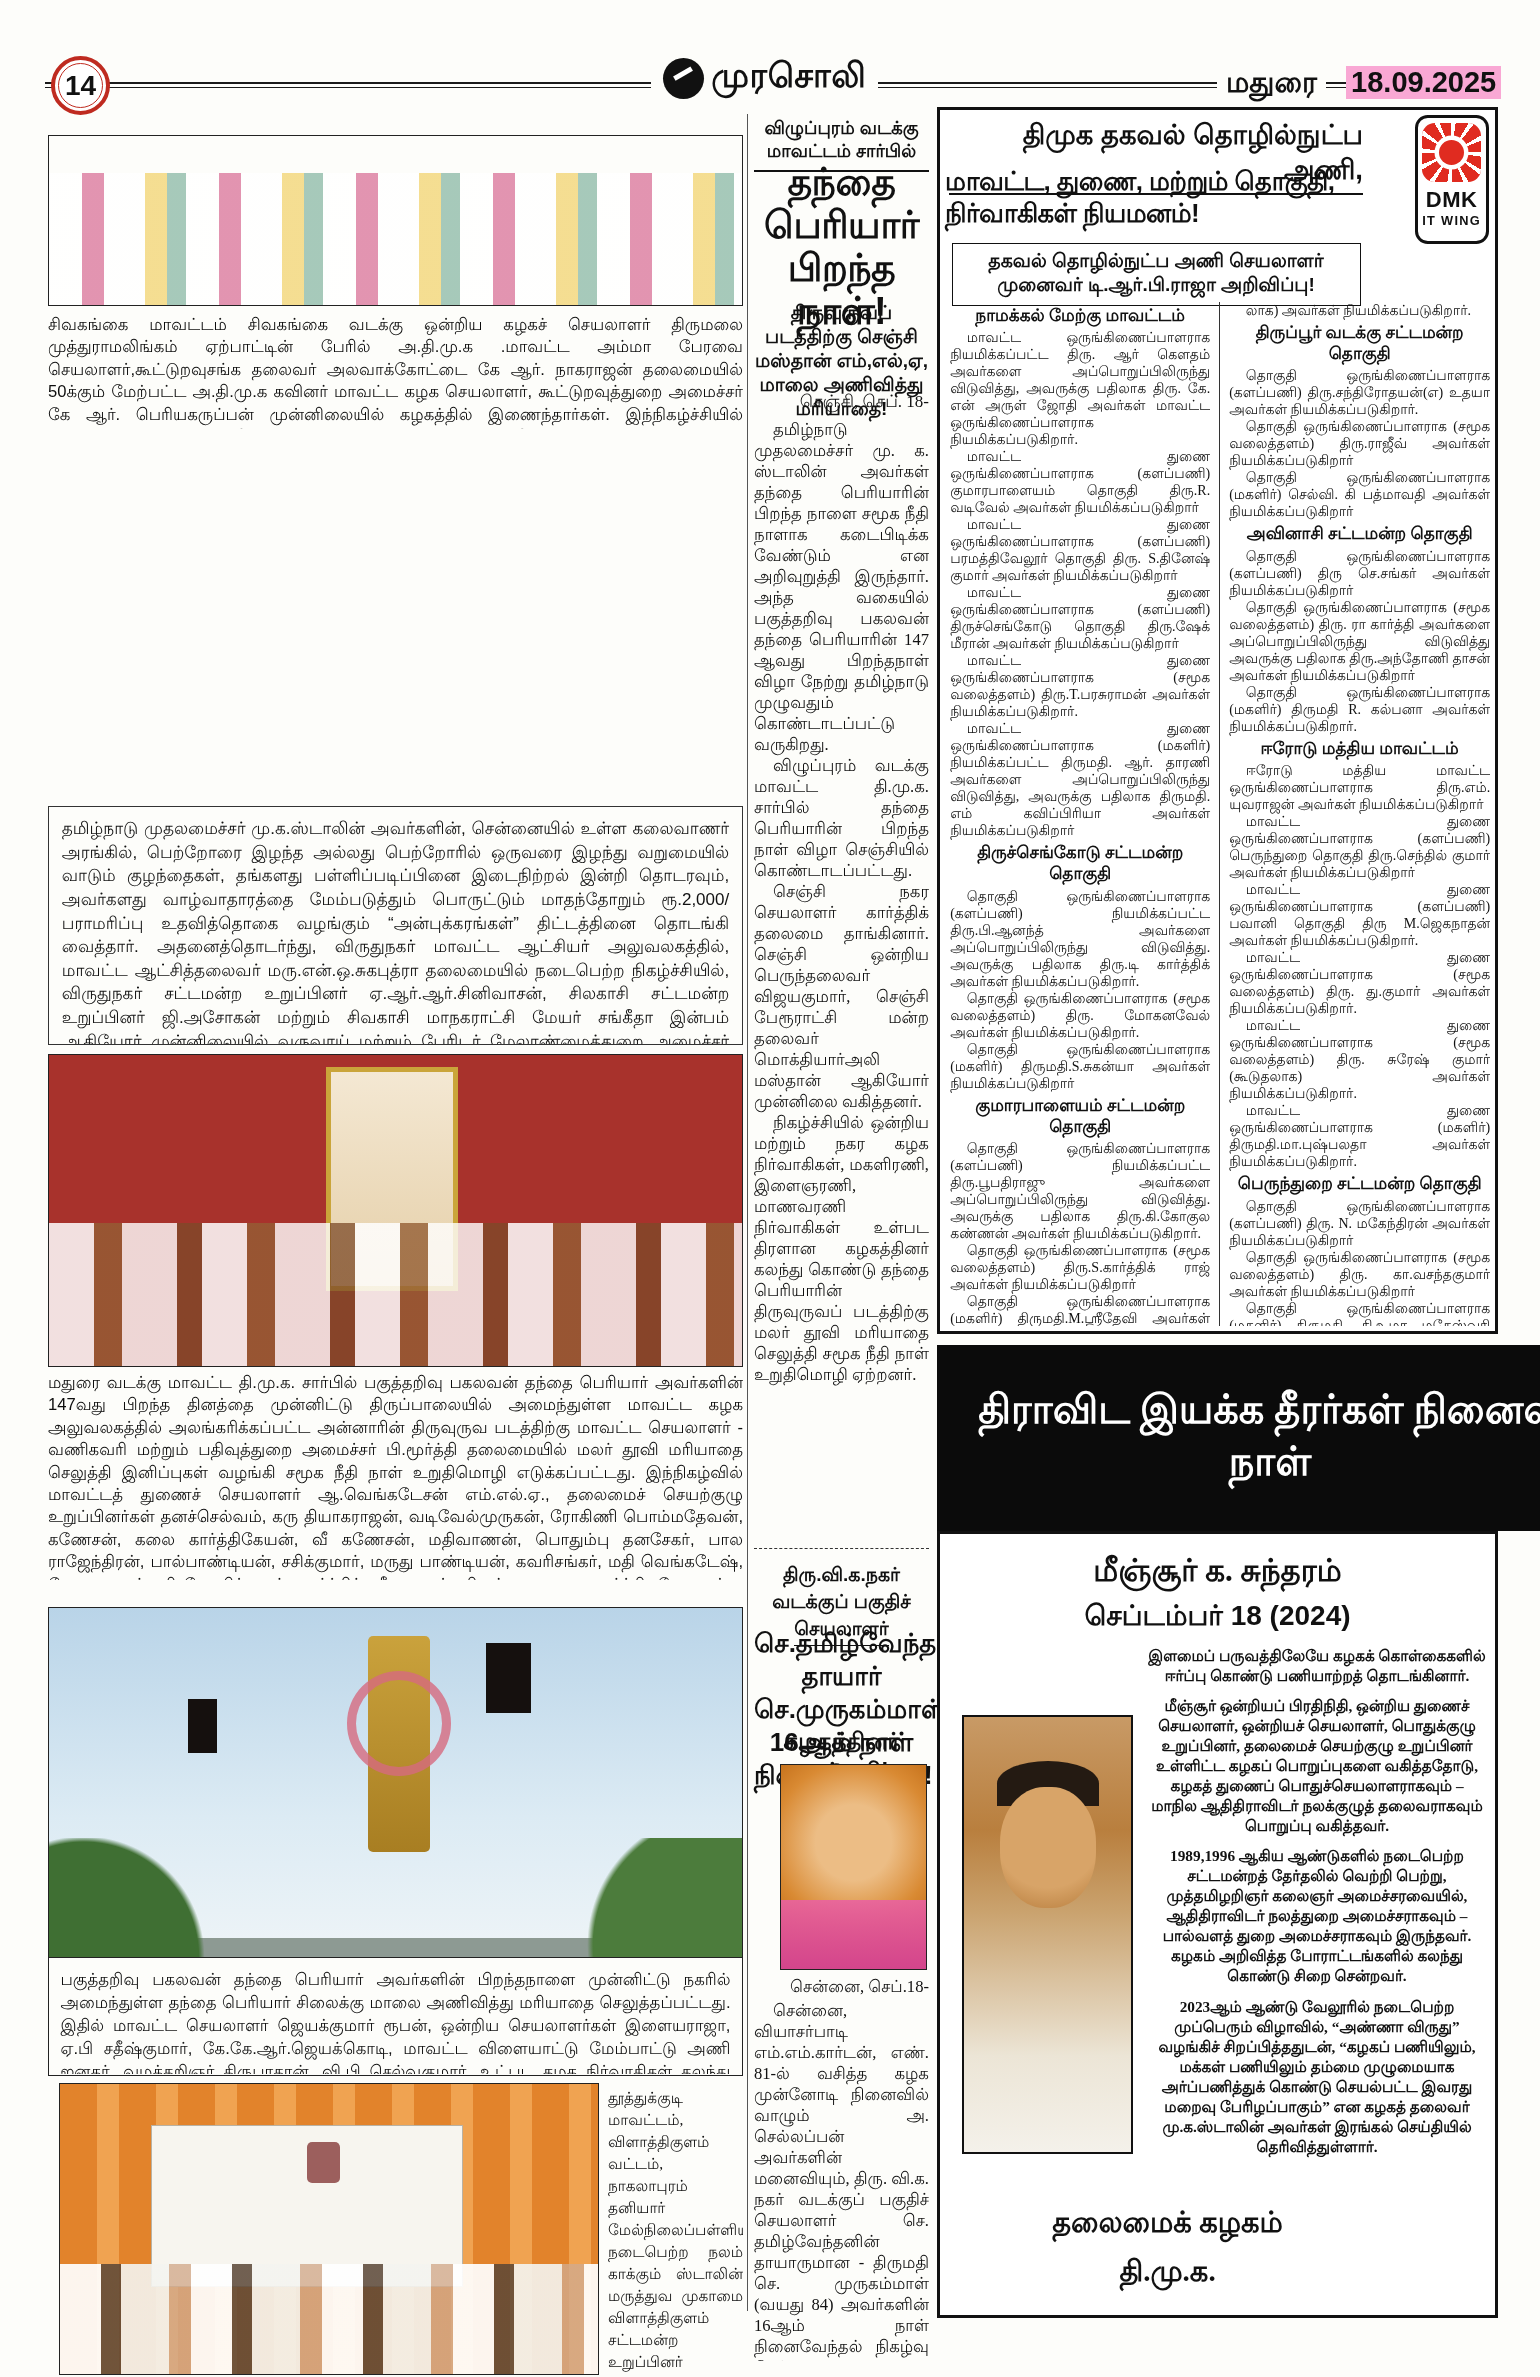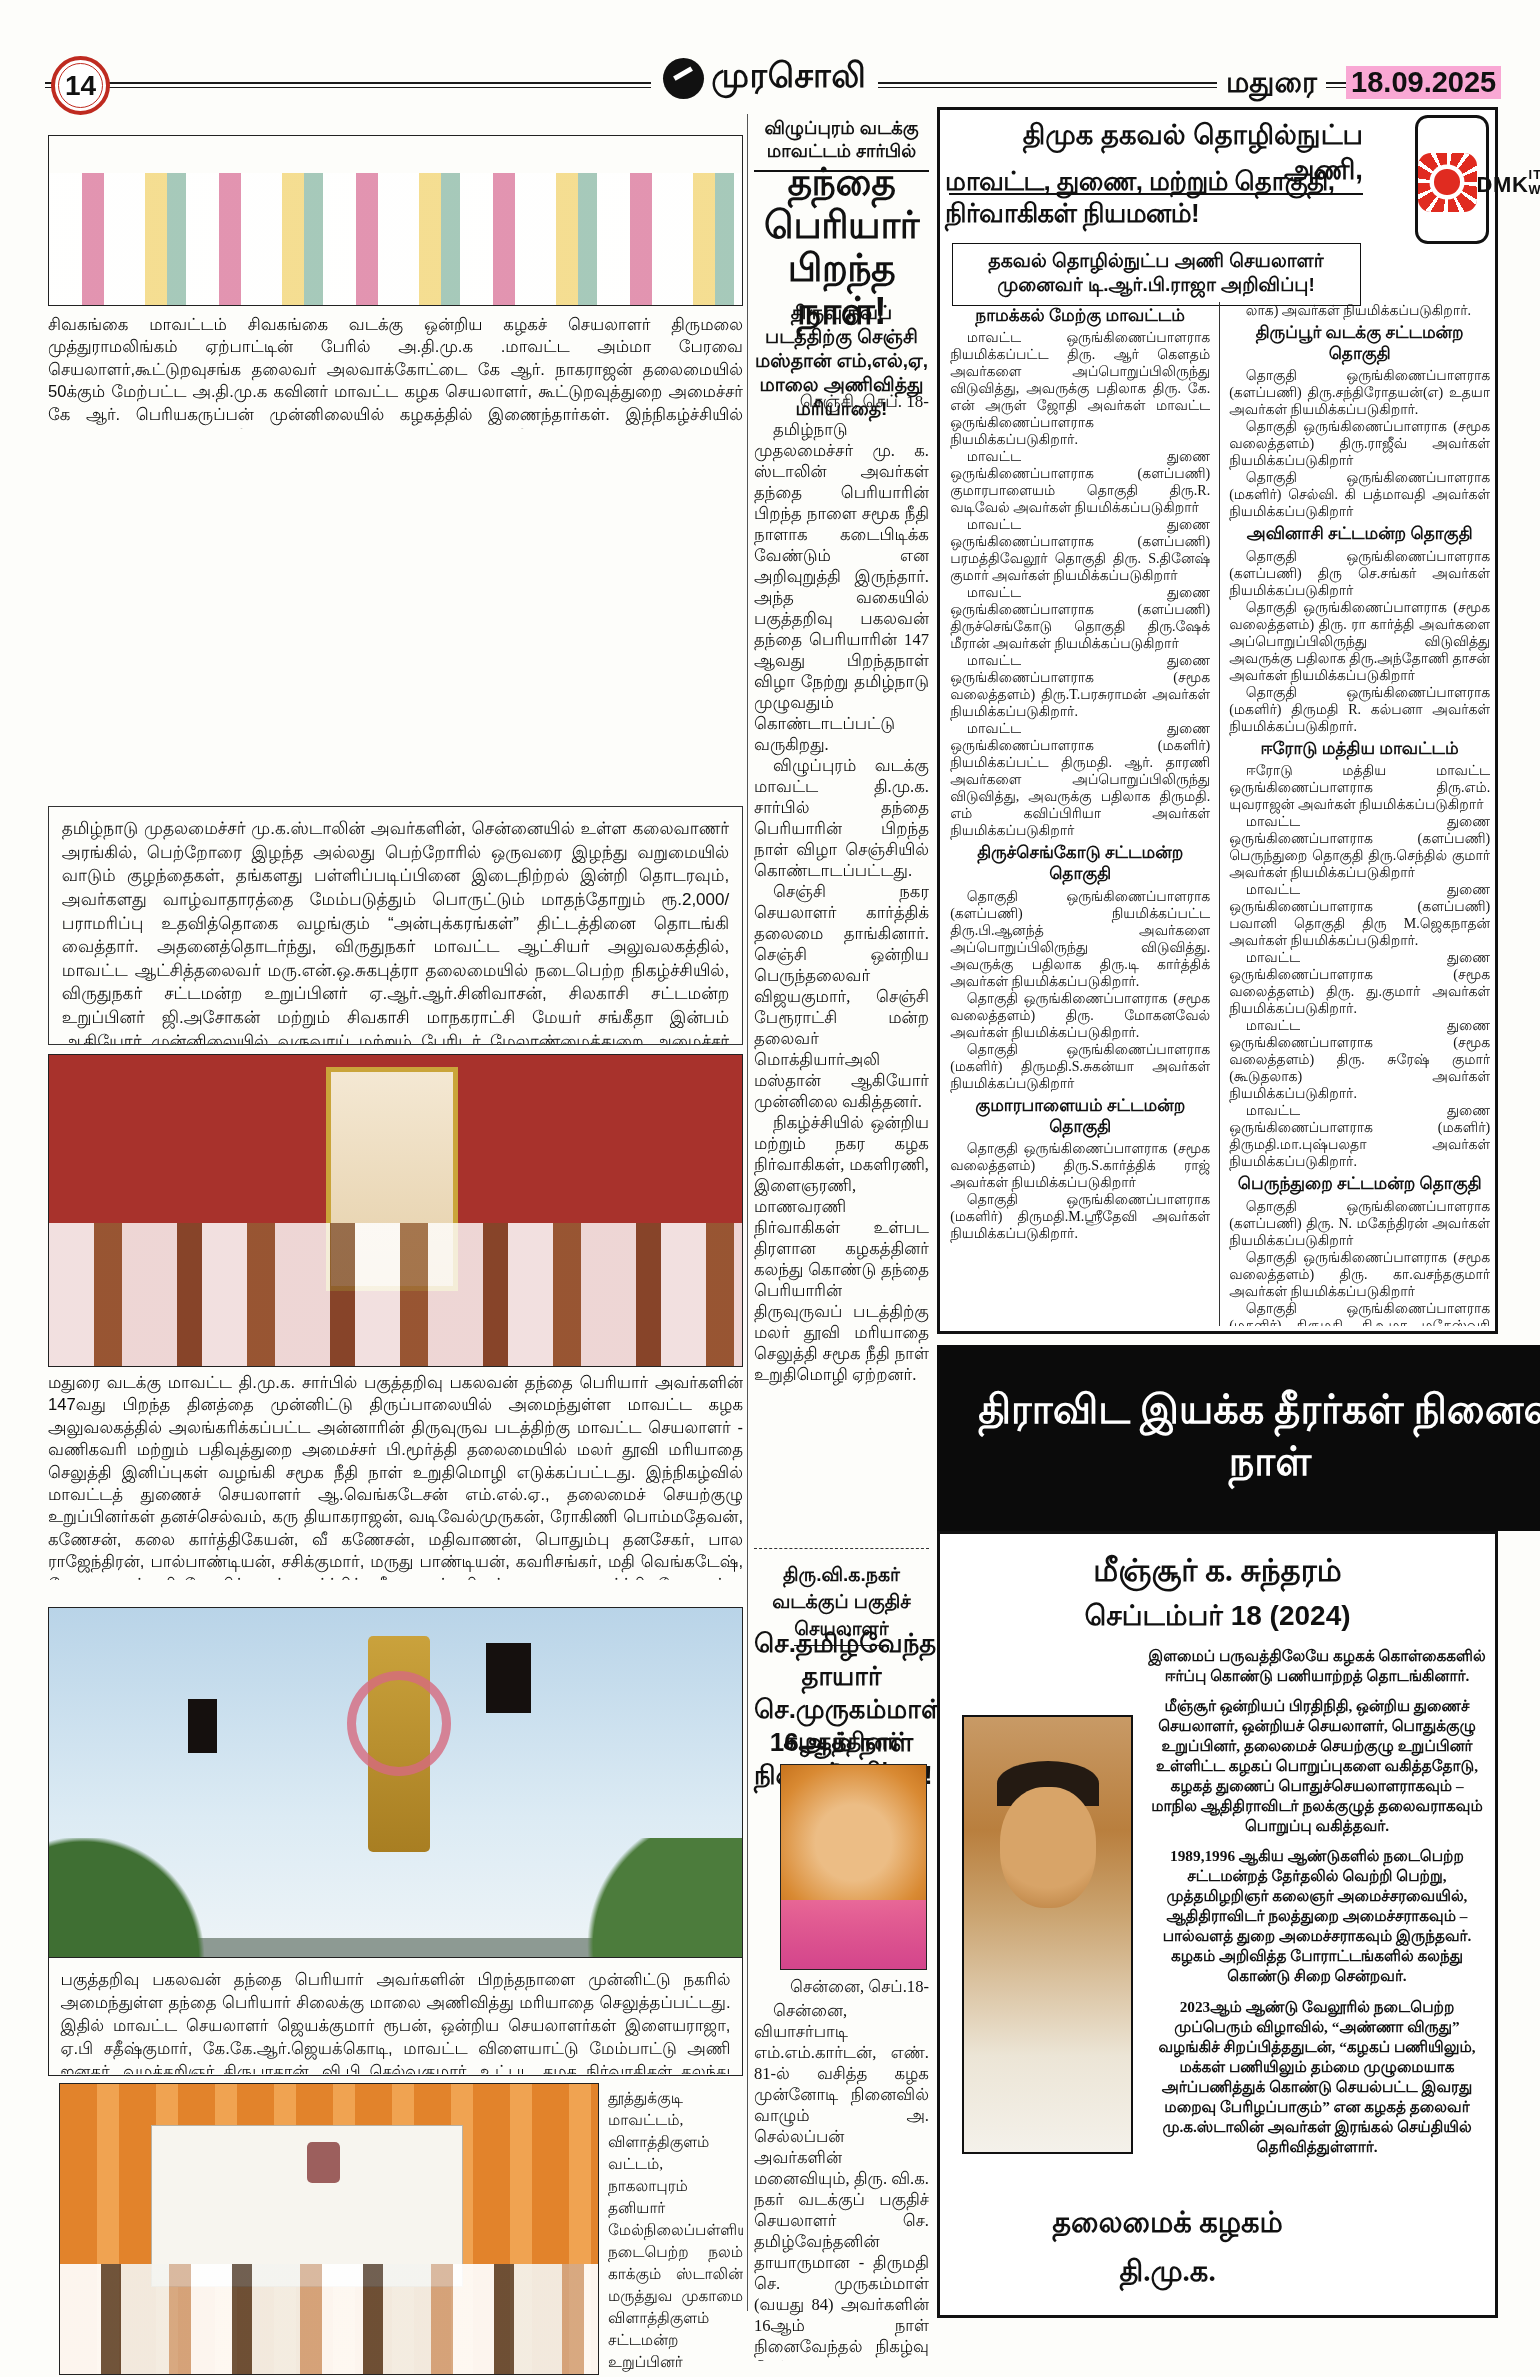--- a/index.html
+++ b/index.html
@@ -87,21 +87,21 @@
   #m2-photo .saree{position:absolute;left:0;bottom:0;width:100%;height:34%;
           background:linear-gradient(180deg,rgba(233,98,160,.9),#d4458c)}
   #m2-dateline{top:1977px;text-align:right;font-size:16.6px;font-family:"Liberation Serif",serif}
   #m2-body{top:2000px;height:361px;font-size:16.6px;line-height:21px;text-align:justify;overflow:hidden;font-family:"Liberation Serif",serif}
   
   #r-box{position:absolute;left:937px;top:107px;width:561px;height:1227px;border:3.2px solid #111;background:#fff}
   #r-head1{position:absolute;left:9px;top:9px;width:414px;text-align:right;font-size:27.5px;font-weight:900}
   #r-head1 span{display:inline-block;border-bottom:2.6px solid #111;padding-bottom:3.8px}
   #r-head2{position:absolute;left:5.1px;top:55px;width:419px;font-size:26px;line-height:32px;font-weight:900;letter-spacing:-0.6px}
   #r-logo{position:absolute;right:6.4px;top:5.1px;width:74px;height:129px;border:3.2px solid #111;border-radius:12.8px;background:#fff;
-          display:flex;align-items:center;padding-top:5.1px}
+          display:flex;flex-direction:column;align-items:center;padding-top:5.1px}
   .sun{width:59px;height:59px;border-radius:12.8px;background:#e02b20;position:relative;overflow:hidden;flex:none}
   .sun::before{content:"";position:absolute;inset:0;background:repeating-conic-gradient(#fff 0 8deg,rgba(255,255,255,0) 8deg 30deg)}
   .sun::after{content:"";position:absolute;left:50%;top:50%;width:25.5px;height:25.5px;margin:-12.8px 0 0 -12.8px;border-radius:50%;
           background:#e02b20;box-shadow:0 0 0 4.5px #fff}
   #r-logo .l1{font-size:22px;font-weight:900;margin-top:5.1px;letter-spacing:0.6px}
   #r-logo .l2{font-size:12.8px;font-weight:900;letter-spacing:1.3px}
   #r-subbox{position:absolute;left:11.5px;top:133px;width:409px;border:1.9px solid #111;padding:6.4px 5.1px;
           text-align:center;font-size:19px;font-weight:bold}
   #r-cols{position:absolute;left:10.2px;top:192px;width:540px;height:1024px;display:flex}
   .rcol{width:50%;height:100%;overflow:hidden;font-family:"Liberation Serif",serif}
@@ -220,20 +220,21 @@
         <div class="rp">மாவட்ட துணை ஒருங்கிணைப்பாளராக (களப்பணி) குமாரபாளையம் தொகுதி திரு.R. வடிவேல் அவர்கள் நியமிக்கப்படுகிறார்</div>
         <div class="rp">மாவட்ட துணை ஒருங்கிணைப்பாளராக (களப்பணி) பரமத்திவேலூர் தொகுதி திரு. S.தினேஷ் குமார் அவர்கள் நியமிக்கப்படுகிறார்</div>
         <div class="rp">மாவட்ட துணை ஒருங்கிணைப்பாளராக (களப்பணி) திருச்செங்கோடு தொகுதி திரு.ஷேக் மீரான் அவர்கள் நியமிக்கப்படுகிறார்</div>
         <div class="rp">மாவட்ட துணை ஒருங்கிணைப்பாளராக (சமூக வலைத்தளம்) திரு.T.பரசுராமன் அவர்கள் நியமிக்கப்படுகிறார்.</div>
         <div class="rp">மாவட்ட துணை ஒருங்கிணைப்பாளராக (மகளிர்) நியமிக்கப்பட்ட திருமதி. ஆர். தாரணி அவர்களை அப்பொறுப்பிலிருந்து விடுவித்து, அவருக்கு பதிலாக திருமதி. எம் கவிப்பிரியா அவர்கள் நியமிக்கப்படுகிறார்</div>
         <div class="rh">திருச்செங்கோடு சட்டமன்ற தொகுதி</div>
         <div class="rp">தொகுதி ஒருங்கிணைப்பாளராக (களப்பணி) நியமிக்கப்பட்ட திரு.பி.ஆனந்த் அவர்களை அப்பொறுப்பிலிருந்து விடுவித்து. அவருக்கு பதிலாக திரு.டி கார்த்திக் அவர்கள் நியமிக்கப்படுகிறார்.</div>
         <div class="rp">தொகுதி ஒருங்கிணைப்பாளராக (சமூக வலைத்தளம்) திரு. மோகனவேல் அவர்கள் நியமிக்கப்படுகிறார்.</div>
         <div class="rp">தொகுதி ஒருங்கிணைப்பாளராக (மகளிர்) திருமதி.S.சுகன்யா அவர்கள் நியமிக்கப்படுகிறார்</div>
         <div class="rh">குமாரபாளையம் சட்டமன்ற தொகுதி</div>
+        <div class="rp">தொகுதி ஒருங்கிணைப்பாளராக (களப்பணி) நியமிக்கப்பட்ட திரு.பூபதிராஜு அவர்களை அப்பொறுப்பிலிருந்து விடுவித்து. அவருக்கு பதிலாக திரு.கி.கோகுல கண்ணன் அவர்கள் நியமிக்கப்படுகிறார்.</div>
         <div class="rp">தொகுதி ஒருங்கிணைப்பாளராக (சமூக வலைத்தளம்) திரு.S.கார்த்திக் ராஜ் அவர்கள் நியமிக்கப்படுகிறார்</div>
         <div class="rp">தொகுதி ஒருங்கிணைப்பாளராக (மகளிர்) திருமதி.M.ஸ்ரீதேவி அவர்கள் நியமிக்கப்படுகிறார்.</div>
 
       </div>
       <div id="r-colB" class="rcol">
         <div class="rp">லாக) அவர்கள் நியமிக்கப்படுகிறார்.</div>
         <div class="rh">திருப்பூர் வடக்கு சட்டமன்ற தொகுதி</div>
         <div class="rp">தொகுதி ஒருங்கிணைப்பாளராக (களப்பணி) திரு.சந்திரோதயன்(எ) உதயா அவர்கள் நியமிக்கப்படுகிறார்.</div>
         <div class="rp">தொகுதி ஒருங்கிணைப்பாளராக (சமூக வலைத்தளம்) திரு.ராஜீவ் அவர்கள் நியமிக்கப்படுகிறார்</div>
         <div class="rp">தொகுதி ஒருங்கிணைப்பாளராக (மகளிர்) செல்வி. கி பத்மாவதி அவர்கள் நியமிக்கப்படுகிறார்</div>

